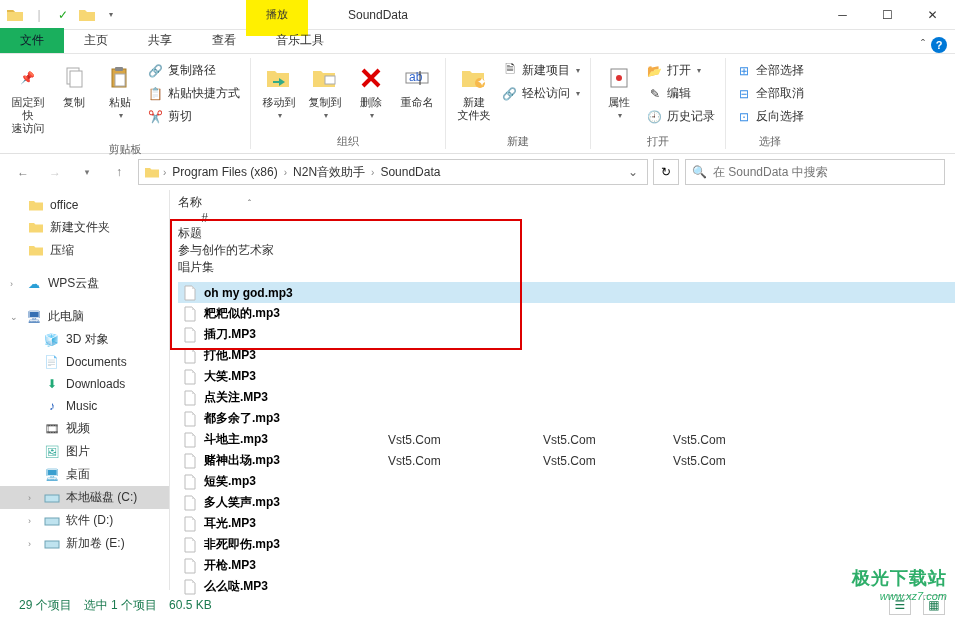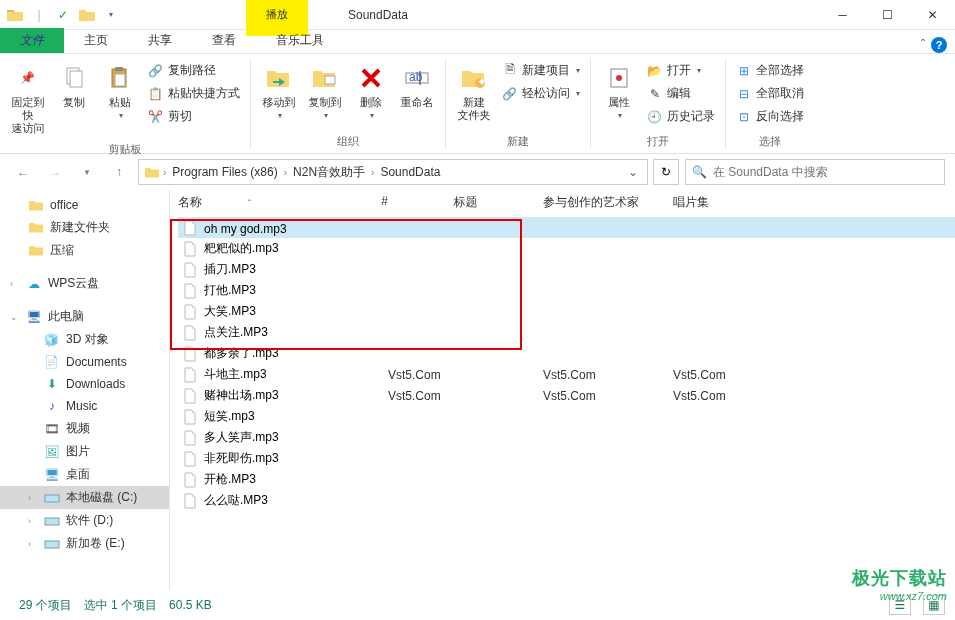--- a/index.html
+++ b/index.html
@@ -10,21 +10,21 @@
 .titlebar .qat { display: flex; align-items: center; gap: 2px; padding: 0 4px; }
 .titlebar .qat-item { width: 22px; height: 22px; display: flex; align-items: center; justify-content: center; }
 .titlebar .context-tab-wrap { background: #fff000; padding: 14px 20px; margin-left: 120px; font-size: 11px; color: #333; }
 .titlebar .win-title { margin-left: 40px; color: #333; font-size: 12px; flex: 1; }
 .titlebar .win-controls { display: flex; }
 .titlebar .win-btn { width: 45px; height: 28px; display: flex; align-items: center; justify-content: center; color: #333; }
 
 
 .tabstrip { height: 24px; display: flex; align-items: flex-end; background: #fff; border-bottom: 1px solid #e5e5e5; }
 .tab { padding: 4px 20px; color: #333; cursor: pointer; font-size: 12px; }
-.tab.active-file { background: #1aaf5d; color: #4c1d95; font-style: italic; }
+.tab.active-file { background: #1aaf5d; color: #0f172a; }
 .tab.context { color: #333; }
 .tab-help { margin-left: auto; display: flex; align-items: center; gap: 6px; padding-right: 8px; }
 .tab-help .chev { color: #555; }
 .tab-help .help-icon { width: 16px; height: 16px; border-radius: 50%; background: #0078d7; color: #fff; display: flex; align-items: center; justify-content: center; font-size: 11px; font-weight: bold; }
 
 
 .ribbon { height: 100px; display: flex; border-bottom: 1px solid #e1e1e1; background: #fff; padding: 4px 0; }
 .ribbon-group { display: flex; flex-direction: column; padding: 0 6px; border-right: 1px solid #e8e8e8; }
 .ribbon-group-body { flex: 1; display: flex; align-items: flex-start; gap: 2px; }
 .ribbon-group-label { text-align: center; color: #666; font-size: 11px; padding-top: 2px; }
@@ -52,32 +52,32 @@
 .content { display: flex; height: 400px; }
 .navpane { width: 170px; border-right: 1px solid #e5e5e5; overflow-y: auto; padding: 4px 0; }
 .nav-item { display: flex; align-items: center; gap: 6px; padding: 3px 6px 3px 24px; cursor: pointer; color: #333; font-size: 12px; }
 .nav-item.l1 { padding-left: 10px; }
 .nav-item.l2 { padding-left: 28px; }
 .nav-item.sel { background: #d8d8d8; }
 .nav-item .exp { width: 10px; color: #888; font-size: 9px; }
 .nav-icon { width: 16px; height: 16px; display: flex; align-items: center; justify-content: center; }
 
 .filepane { flex: 1; position: relative; }
-.cols { display: flex; padding: 4px 0 6px 8px; color: #333; font-size: 12px; border-bottom: 0px solid #eee; }
+.cols { display: flex; padding: 4px 0 6px 8px; color: #333; font-size: 12px; border-bottom: 0px solid #eee; flex-direction: column; }
 .col-name { width: 180px; display:flex; align-items:center; gap:6px; }
 .col-num { width: 30px; text-align: right; }
-.col-title { width: 155px; text-align: center; }
+.col-title { width: 155px; }
 .col-artists { width: 130px; }
 .col-album { flex: 1; }
 .sort-arrow { color:#666; font-size: 9px; }
 
 .file-list { padding-left: 8px; }
 .file-row { display: flex; align-items: center; height: 21px; cursor: pointer; }
 .file-row.selected { background: #cde8f6; }
-.file-cell-name { width: 210px; display: flex; align-items: flex-end; gap: 6px; padding-left: 4px; }
+.file-cell-name { width: 210px; display: flex; align-items: center; gap: 6px; padding-left: 4px; font-weight: bold; }
 .file-cell-title { width: 155px; color: #333; }
 .file-cell-artists { width: 130px; color: #333; }
 .file-cell-album { flex: 1; color: #333; }
 .file-icon { width: 16px; height: 16px; display:flex; align-items:center; justify-content:center; color:#888; }
 
 .redbox { position: absolute; left: 0px; top: 29px; width: 352px; height: 131px; border: 2px solid #dd0000; pointer-events: none; }
 
 
 .status { position: absolute; left: 9px; right: 0; bottom: 3px; height: 24px; display: flex; align-items: center; padding: 0 10px; gap: 12px; color: #1a7a4f; font-size: 12px; border-top: 0px solid #e5e5e5; }
 .status .spacer { flex: 1; }
@@ -605,20 +605,34 @@
           <div class="file-cell-album"></div>
         </div>
         <div class="file-row">
           <div class="file-cell-name">
             <span class="file-icon">
               <svg width="14" height="16" viewBox="0 0 14 16">
                 <path fill="#fff" stroke="#bbb" d="M2 1h7l3 3v11H2z"></path>
                 <path fill="#ddd" d="M9 1v3h3"></path>
               </svg>
             </span>
+            <span>耳光.MP3</span>
+          </div>
+          <div class="file-cell-title"></div>
+          <div class="file-cell-artists"></div>
+          <div class="file-cell-album"></div>
+        </div>
+        <div class="file-row">
+          <div class="file-cell-name">
+            <span class="file-icon">
+              <svg width="14" height="16" viewBox="0 0 14 16">
+                <path fill="#fff" stroke="#bbb" d="M2 1h7l3 3v11H2z"></path>
+                <path fill="#ddd" d="M9 1v3h3"></path>
+              </svg>
+            </span>
             <span>非死即伤.mp3</span>
           </div>
           <div class="file-cell-title"></div>
           <div class="file-cell-artists"></div>
           <div class="file-cell-album"></div>
         </div>
         <div class="file-row">
           <div class="file-cell-name">
             <span class="file-icon">
               <svg width="14" height="16" viewBox="0 0 14 16">

